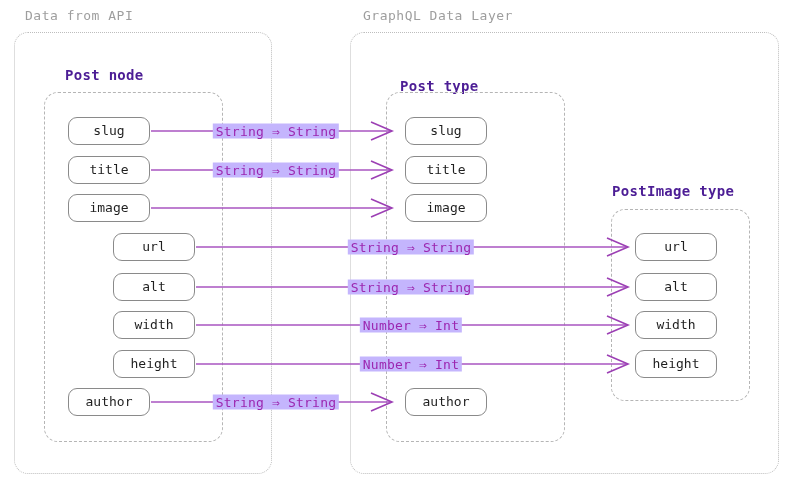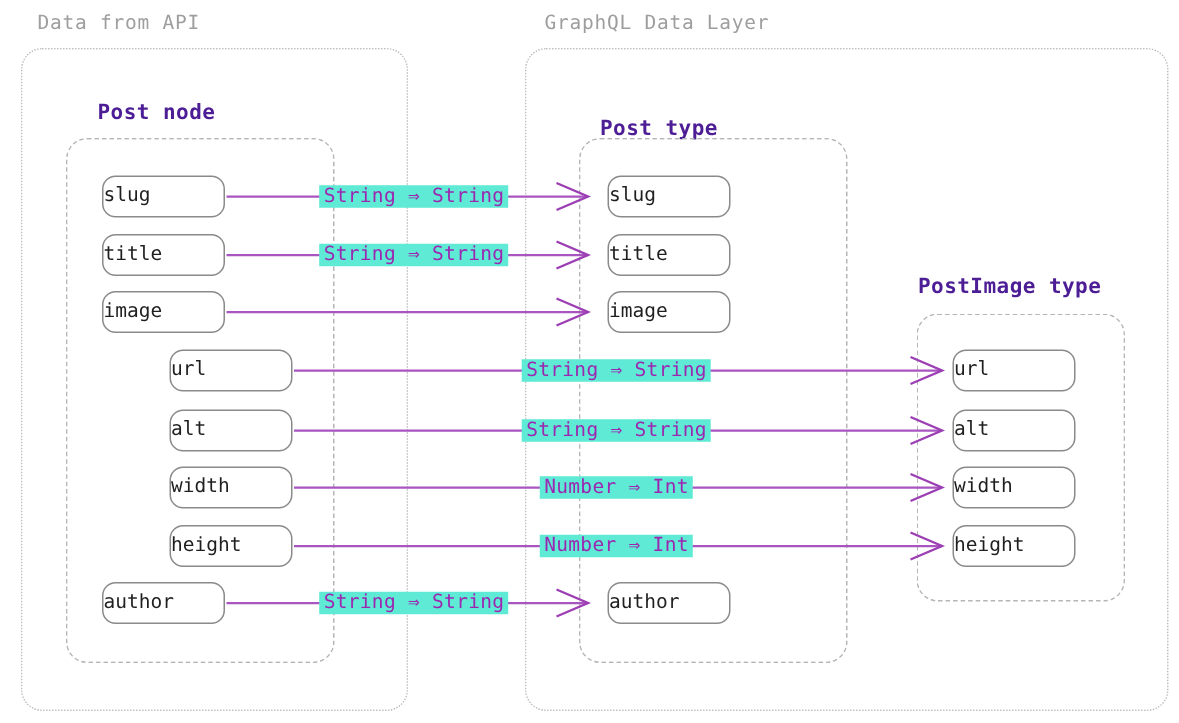--- a/index.html
+++ b/index.html
@@ -56,21 +56,21 @@
   
   .node {
     position: absolute;
     height: 28px;
     line-height: 26px;
     border: 1.3px solid #8a8a8a;
     border-radius: 9px;
     background: #ffffff;
     color: #1f1f1f;
     font-size: 13px;
-    text-align: left;
+    text-align: center;
     box-sizing: border-box;
     white-space: nowrap;
   }
 
   
   #edges {
     position: absolute;
     left: 0;
     top: 0;
     width: 786px;
@@ -87,21 +87,21 @@
     stroke-width: 1.6;
     fill: none;
   }
 
   
   .edge-label {
     position: absolute;
     font-size: 13px;
     color: #9c27b0;
     white-space: nowrap;
-    background: #5eead4;
+    background: #c4b5fd;
     padding: 0 3px;
     transform: translate(-50%, -50%);
     letter-spacing: 0.2px;
   }
 </style>
 </head>
 <body>
 
 <div id="canvas">
 

